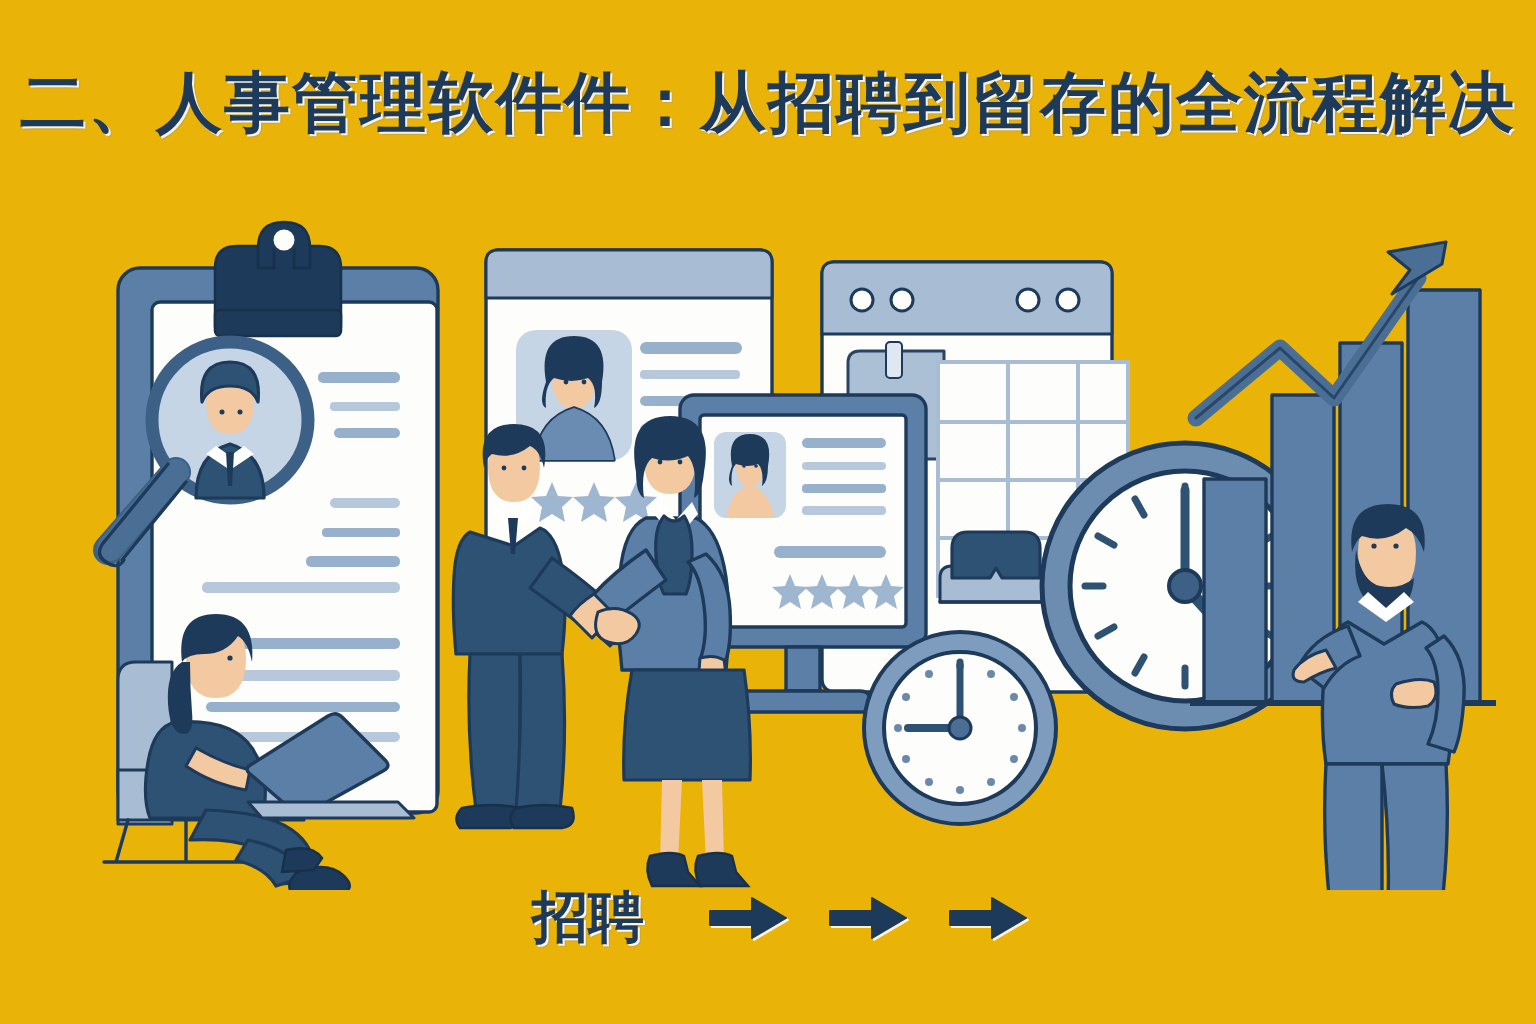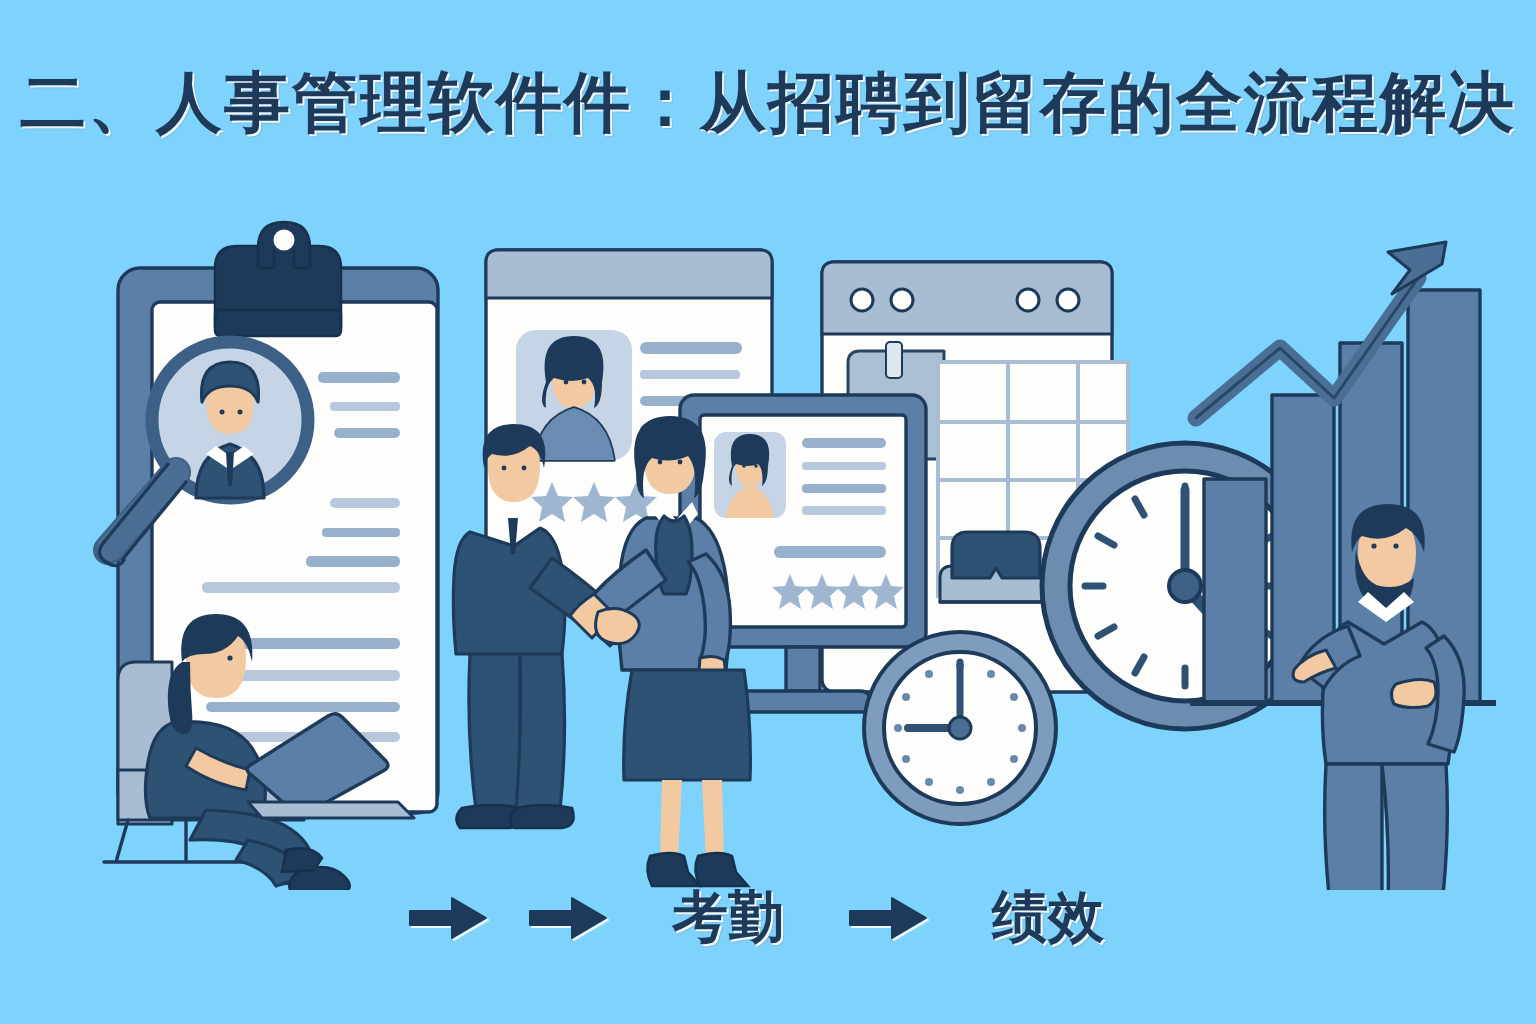--- a/index.html
+++ b/index.html
@@ -1,21 +1,21 @@
 <!DOCTYPE html>
 <html><head>
 <meta charset="utf-8">
 <style>
   html,body{margin:0;padding:0;}
   body{
     width:1536px;height:1024px;overflow:hidden;
     background:#faf5ef;
     font-family:"Liberation Sans","DejaVu Sans",sans-serif;
   }
-  #stage{position:relative;width:1536px;height:1024px;background:#7dd3fc;}
+  #stage{position:relative;width:1536px;height:1024px;background:#eab308;}
 
   
   .title{
     position:absolute;left:0;top:58px;width:1536px;
     text-align:center;
     font-size:66px;font-weight:bold;letter-spacing:2px;
     color:#1e3a5a;
     text-shadow:2px 2px 0 rgba(255,255,255,.85), 3px 3px 1px rgba(120,140,165,.30);
     white-space:nowrap;
   }
@@ -377,32 +377,31 @@
         <path class="skinS" d="M1396 534 q24-8 38-2 q6 16 -6 24 q-20 4 -34-2 q-6-12 2-20 z"></path>
 
         <path class="midS" d="M1326 614 h56 v140 h-52 q-8-70 -4-140 z"></path>
         <path class="midS" d="M1382 614 h64 q4 70 -4 140 h-54 q2-70 -6-140 z"></path>
       </g>
 
     </svg>
   </div>
 
   <div class="flow">
+    <div class="flow-step">招聘</div>
     <div class="flow-arrow">
       <svg width="80" height="48" viewBox="0 0 80 48">
           <path d="M2 17 H44 V4 L78 24 L44 44 V31 H2 Z" fill="#1e3a5a" stroke="#1e3a5a" stroke-width="2" stroke-linejoin="round"></path>
         </svg>
     </div>
     <div class="flow-arrow">
       <svg width="80" height="48" viewBox="0 0 80 48">
           <path d="M2 17 H44 V4 L78 24 L44 44 V31 H2 Z" fill="#1e3a5a" stroke="#1e3a5a" stroke-width="2" stroke-linejoin="round"></path>
         </svg>
     </div>
-    <div class="flow-step">考勤</div>
     <div class="flow-arrow">
       <svg width="80" height="48" viewBox="0 0 80 48">
           <path d="M2 17 H44 V4 L78 24 L44 44 V31 H2 Z" fill="#1e3a5a" stroke="#1e3a5a" stroke-width="2" stroke-linejoin="round"></path>
         </svg>
     </div>
-    <div class="flow-step">绩效</div>
   </div>
 
 </div>
 
 </body></html>

